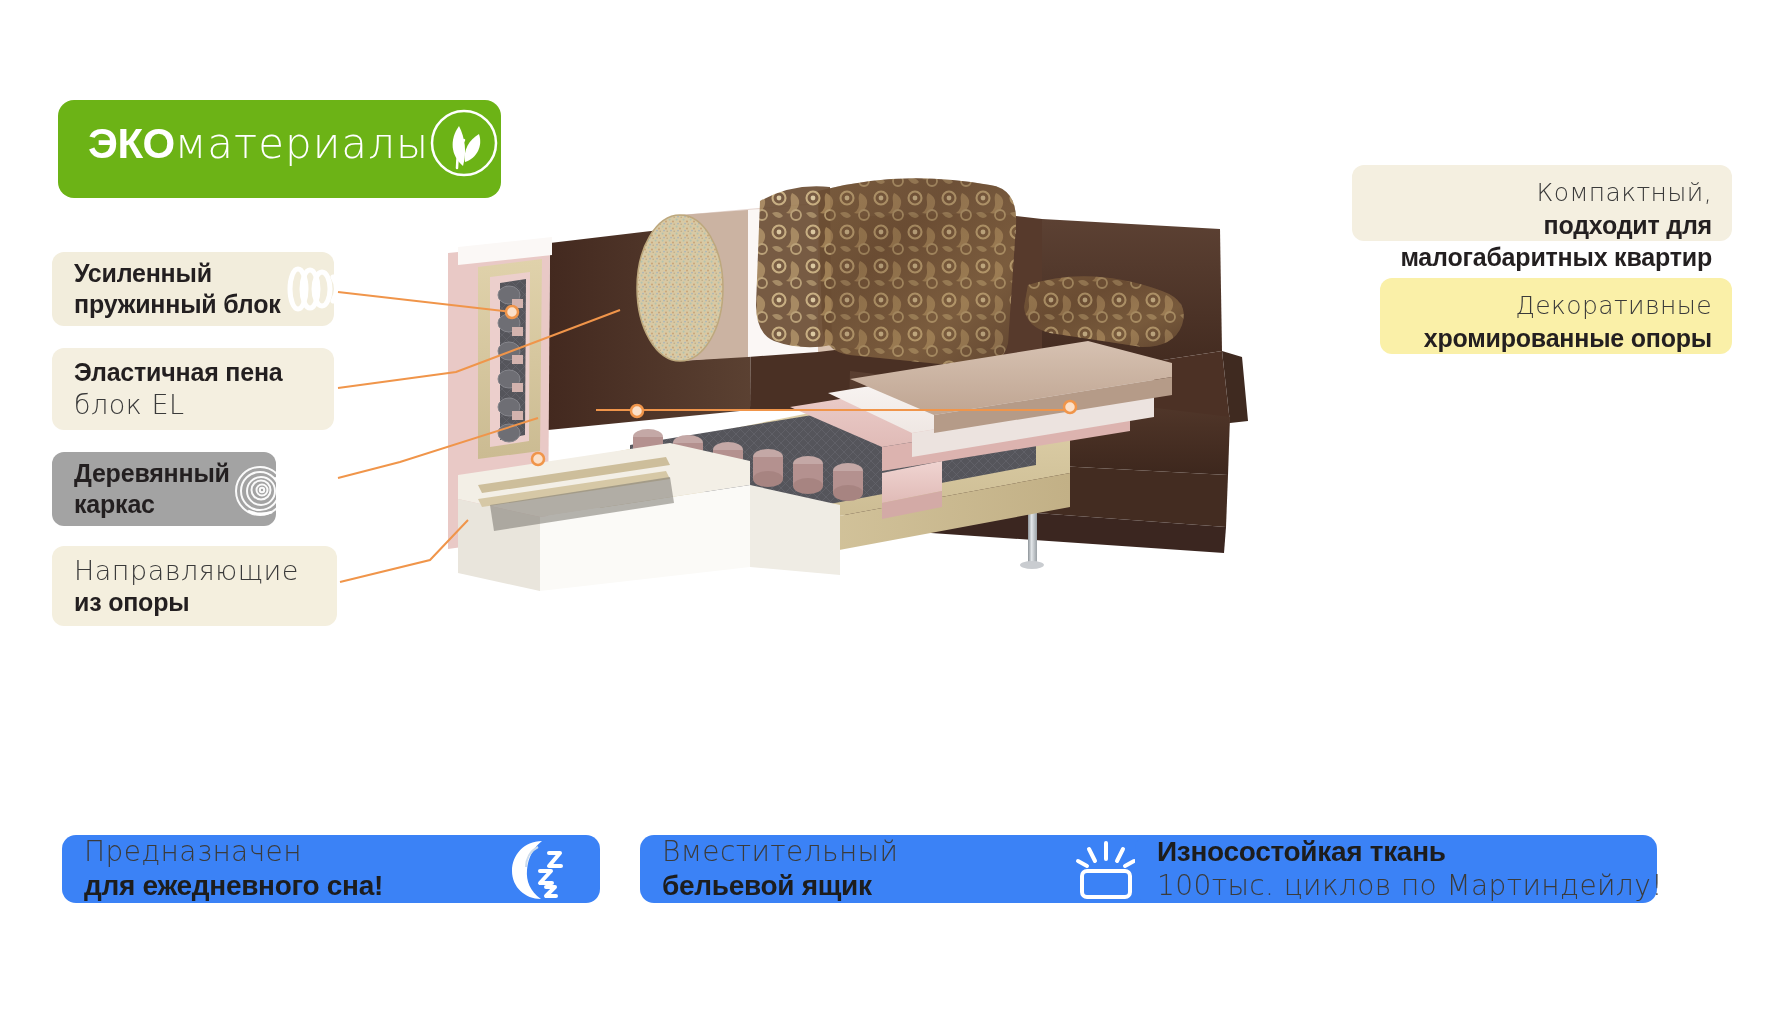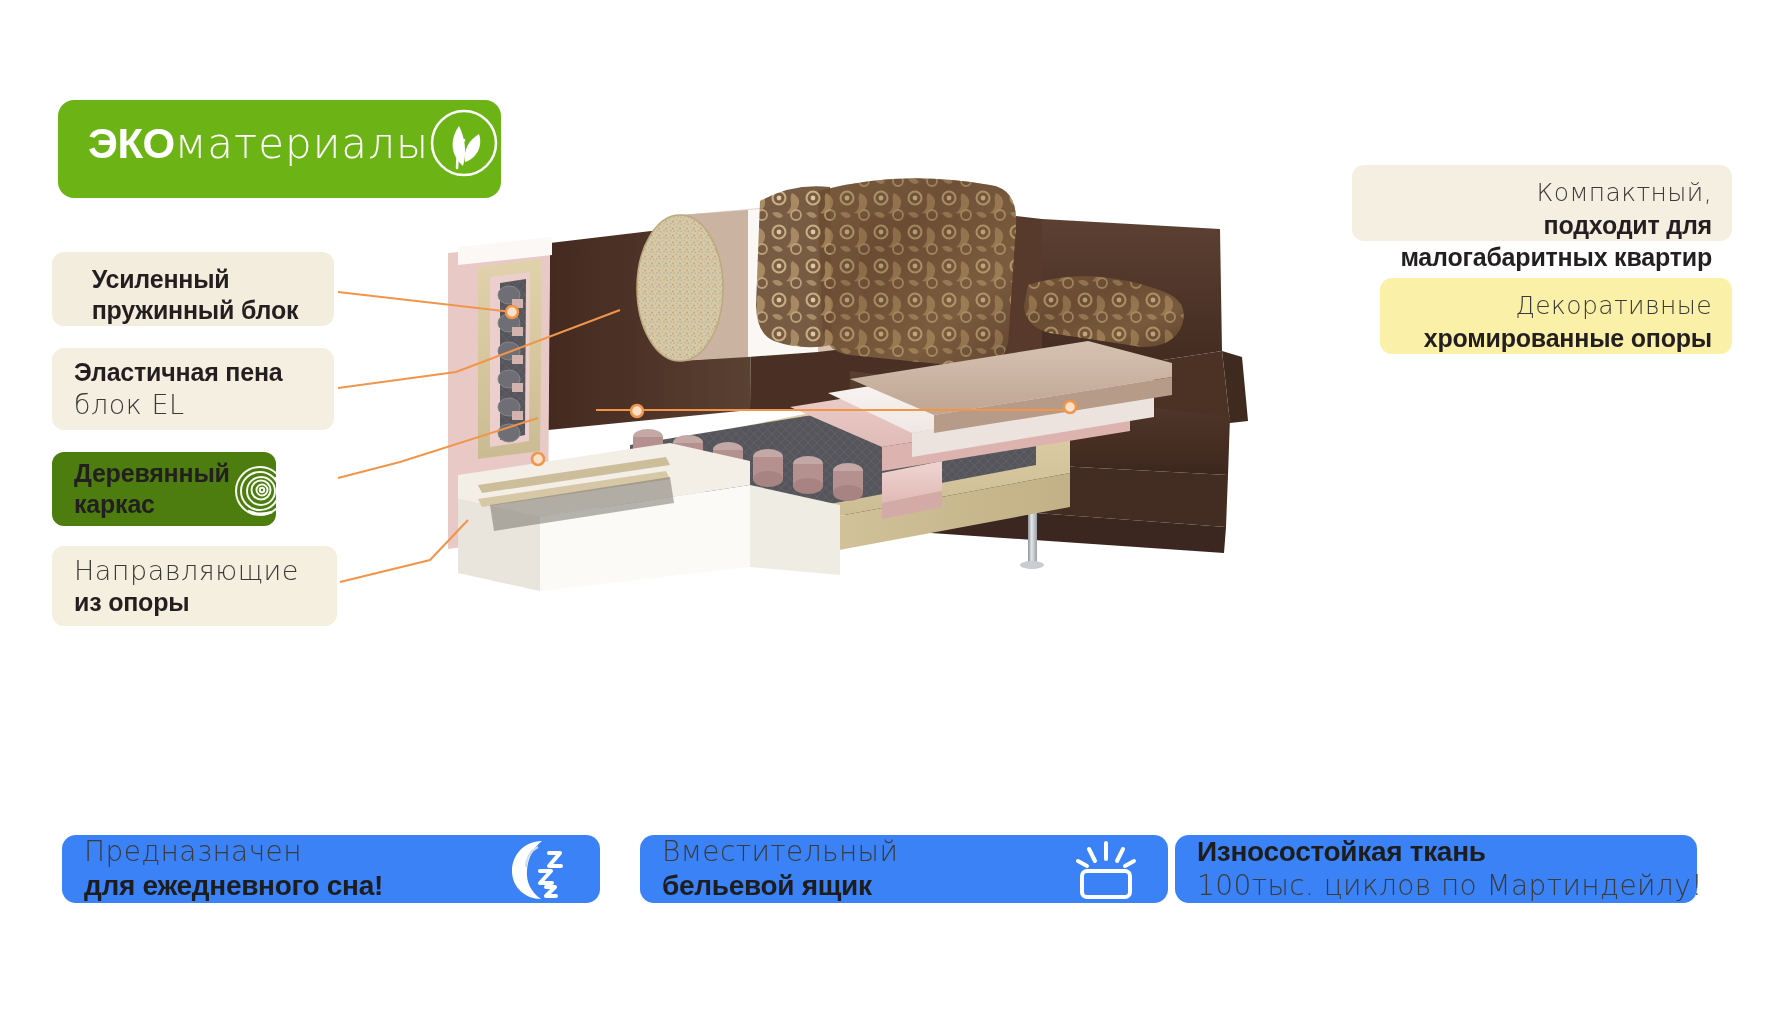--- a/index.html
+++ b/index.html
@@ -77,23 +77,23 @@
     font-size: 27px;
     color: #3a3a3a;
     white-space: nowrap;
     letter-spacing: 0.5px;
   }
   .chip .chip-icon {
     width: 64px; height: 64px; flex: 0 0 64px;
     display: flex; align-items: center; justify-content: center;
   }
 
-  #chip-springs   { left: 52px;  top: 252px; width: 282px; height: 74px;  background: #f2eddc; flex-direction: column; }
+  #chip-springs   { left: 52px;  top: 252px; width: 282px; height: 74px;  background: #f2eddc; }
   #chip-foam      { left: 52px;  top: 348px; width: 282px; height: 82px;  background: #f4efe0; }
-  #chip-frame     { left: 52px;  top: 452px; width: 224px; height: 74px;  background: #4d7c0f; }
+  #chip-frame     { left: 52px;  top: 452px; width: 224px; height: 74px;  background: #a3a3a3; }
   #chip-rails     { left: 52px;  top: 546px; width: 285px; height: 80px;  background: #f4efde; }
 
   
   .chip-right {
     position: absolute;
     border-radius: 12px;
     padding: 12px 20px;
     text-align: right;
     line-height: 1.28;
   }
@@ -142,21 +142,21 @@
     color: #1d1d1d;
     letter-spacing: -0.3px;
     white-space: nowrap;
   }
   .banner .banner-icon {
     width: 76px; height: 72px; flex: 0 0 76px;
     display: flex; align-items: center; justify-content: center;
   }
   #banner-sleep   { left: 62px;  width: 538px; }
   #banner-storage { left: 640px; width: 528px; }
-  #banner-fabric  { left: 1175px; width: 522px; }
+  #banner-fabric  { left: 1135px; width: 522px; }
 
   
   #sofa {
     position: absolute;
     left: 430px;
     top: 155px;
     width: 830px;
     height: 440px;
   }
 

